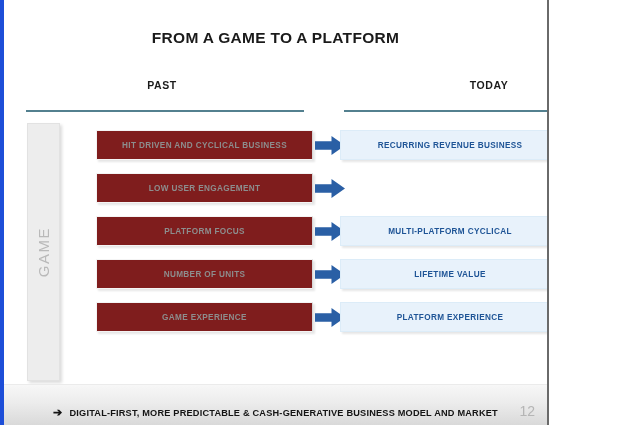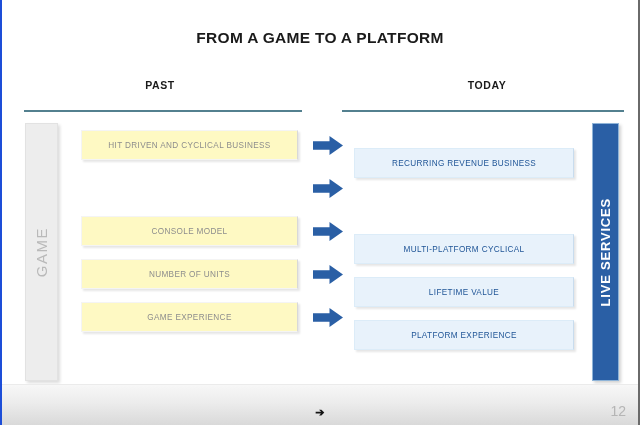--- a/index.html
+++ b/index.html
@@ -6,25 +6,25 @@
     margin: 0;
     padding: 0;
     background: #ffffff;
   }
   body {
     font-family: "Liberation Sans", sans-serif;
   }
 
   #slide {
     position: relative;
-    width: 640px;
+    width: 549px;
     height: 425px;
     background: #ffffff;
     overflow: hidden;
-    border-left: 2px solid #1d4ed8;
+    border-left: 4px solid #1d4ed8;
     border-right: 2px solid #6a6a6a;
     box-sizing: border-box;
   }
 
   
   .slide-title {
     position: absolute;
     top: 29px;
     left: 0;
     width: 100%;
@@ -124,40 +124,39 @@
     display: flex;
     align-items: center;
     justify-content: center;
     box-sizing: border-box;
     font-size: 8.2px;
     letter-spacing: 0.35px;
     text-align: center;
   }
 
   .card.past {
-    left: 79px;
+    left: 92px;
     width: 217px;
-    background: #fef9c3;
+    background: #7f1d1d;
     border: 1px solid #f4f4f4;
     border-right-color: #d8d8d8;
     box-shadow: 1.5px 2px 2px rgba(0,0,0,0.10);
     color: #8d8d8d;
-    font-weight: normal;
+    font-weight: bold;
   }
 
   .card.today {
-    left: 352px;
+    left: 336px;
     width: 220px;
     background: #e8f2fb;
     border: 1px solid #dcecf8;
     border-right-color: #c8dcee;
     box-shadow: 1.5px 2px 2px rgba(0,0,0,0.10);
     color: #1e5496;
-    font-weight: normal;
-    margin-top: 18px;
+    font-weight: bold;
   }
 
   .arrow {
     position: absolute;
     left: 311px;
     top: 9px;
     width: 30px;
     height: 19px;
   }
 
@@ -223,26 +222,27 @@
 
   <div class="rows" id="rows-container">
       <div class="row">
         <div class="card past">HIT DRIVEN AND CYCLICAL BUSINESS</div>
         <div class="arrow"><svg viewBox="0 0 30 19" width="30" height="19" xmlns="http://www.w3.org/2000/svg">
             <path d="M0 5.2 L16.5 5.2 L16.5 0 L30 9.5 L16.5 19 L16.5 13.8 L0 13.8 Z" fill="#2a5fa5"></path>
           </svg></div>
         <div class="card today">RECURRING REVENUE BUSINESS</div>
       </div>
       <div class="row">
-        <div class="arrow"><svg viewBox="0 0 30 19" width="30" height="19" xmlns="http://www.w3.org/2000/svg">
-            <path d="M0 5.2 L16.5 5.2 L16.5 0 L30 9.5 L16.5 19 L16.5 13.8 L0 13.8 Z" fill="#2a5fa5"></path>
-          </svg></div>
-      </div>
-      <div class="row">
-        <div class="card past">CONSOLE MODEL</div>
+        <div class="card past">LOW USER ENGAGEMENT</div>
+        <div class="arrow"><svg viewBox="0 0 30 19" width="30" height="19" xmlns="http://www.w3.org/2000/svg">
+            <path d="M0 5.2 L16.5 5.2 L16.5 0 L30 9.5 L16.5 19 L16.5 13.8 L0 13.8 Z" fill="#2a5fa5"></path>
+          </svg></div>
+      </div>
+      <div class="row">
+        <div class="card past">PLATFORM FOCUS</div>
         <div class="arrow"><svg viewBox="0 0 30 19" width="30" height="19" xmlns="http://www.w3.org/2000/svg">
             <path d="M0 5.2 L16.5 5.2 L16.5 0 L30 9.5 L16.5 19 L16.5 13.8 L0 13.8 Z" fill="#2a5fa5"></path>
           </svg></div>
         <div class="card today">MULTI-PLATFORM CYCLICAL</div>
       </div>
       <div class="row">
         <div class="card past">NUMBER OF UNITS</div>
         <div class="arrow"><svg viewBox="0 0 30 19" width="30" height="19" xmlns="http://www.w3.org/2000/svg">
             <path d="M0 5.2 L16.5 5.2 L16.5 0 L30 9.5 L16.5 19 L16.5 13.8 L0 13.8 Z" fill="#2a5fa5"></path>
           </svg></div>
@@ -253,17 +253,18 @@
         <div class="arrow"><svg viewBox="0 0 30 19" width="30" height="19" xmlns="http://www.w3.org/2000/svg">
             <path d="M0 5.2 L16.5 5.2 L16.5 0 L30 9.5 L16.5 19 L16.5 13.8 L0 13.8 Z" fill="#2a5fa5"></path>
           </svg></div>
         <div class="card today">PLATFORM EXPERIENCE</div>
       </div>
     </div>
 
   <div class="footer-band">
     <div class="footer-text">
       <span class="footer-arrow-icon">➔</span>
+      <span>DIGITAL-FIRST, MORE PREDICTABLE &amp; CASH-GENERATIVE BUSINESS MODEL AND MARKET</span>
     </div>
     <div class="page-number">12</div>
   </div>
 
 </div>
 
 </body></html>

